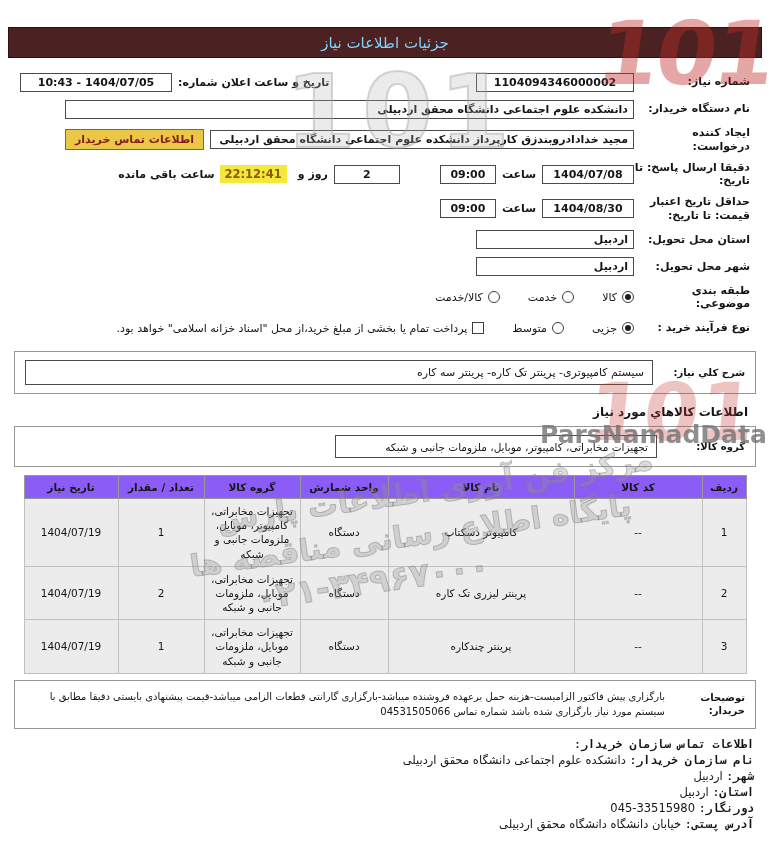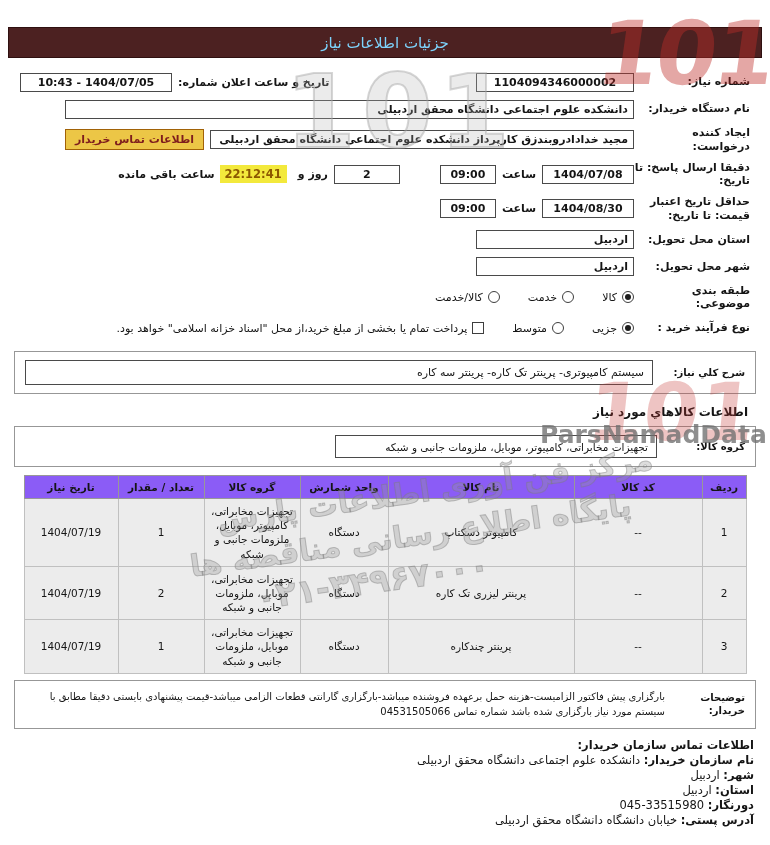--- a/index.html
+++ b/index.html
@@ -93,21 +93,21 @@
   .goods td { border:1px solid #c0c0c0; background:#ececec; text-align:center; vertical-align:middle; padding:5px 3px; line-height:1.35; }
 
   
   .notesbox { margin-top:6px; align-items:center; }
   .notesbox .boxlabel { width:80px; }
   .notestext { flex:1; font-size:10px; line-height:1.55; }
 
   
   .contact { margin:9px 16px 0; font-size:11.5px; line-height:1.22; position:relative; z-index:2; }
   .cline { margin-bottom:1px; }
-  .ctitle, .clabel { font-weight:bold; }
+  .ctitle, .clabel { font-weight:bold;font-family:Liberation Mono, monospace; }
   .num { direction:ltr; unicode-bidi:embed; }
 </style>
 </head>
 <body>
 
 <div class="wm wm-red101a">101</div>
 <div class="wm wm-gray101">101</div>
 <div class="wm wm-red101b">101</div>
 <div class="wm wm-brand">ParsNamadData</div>
 <div class="wm wm-diag wm-line1">مرکز فن آوری اطلاعات پارس</div>

